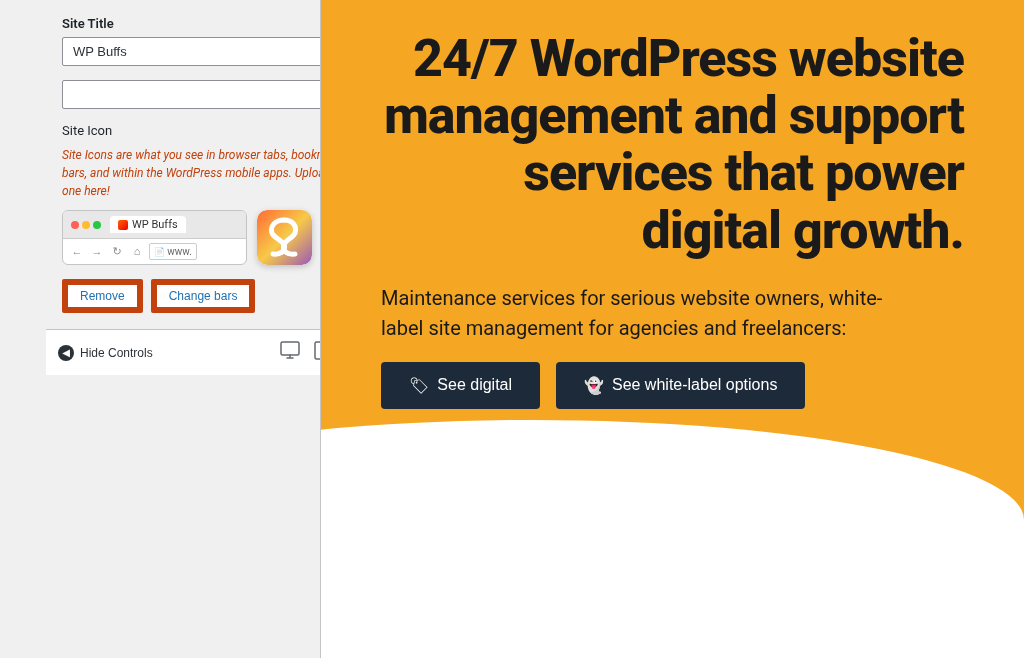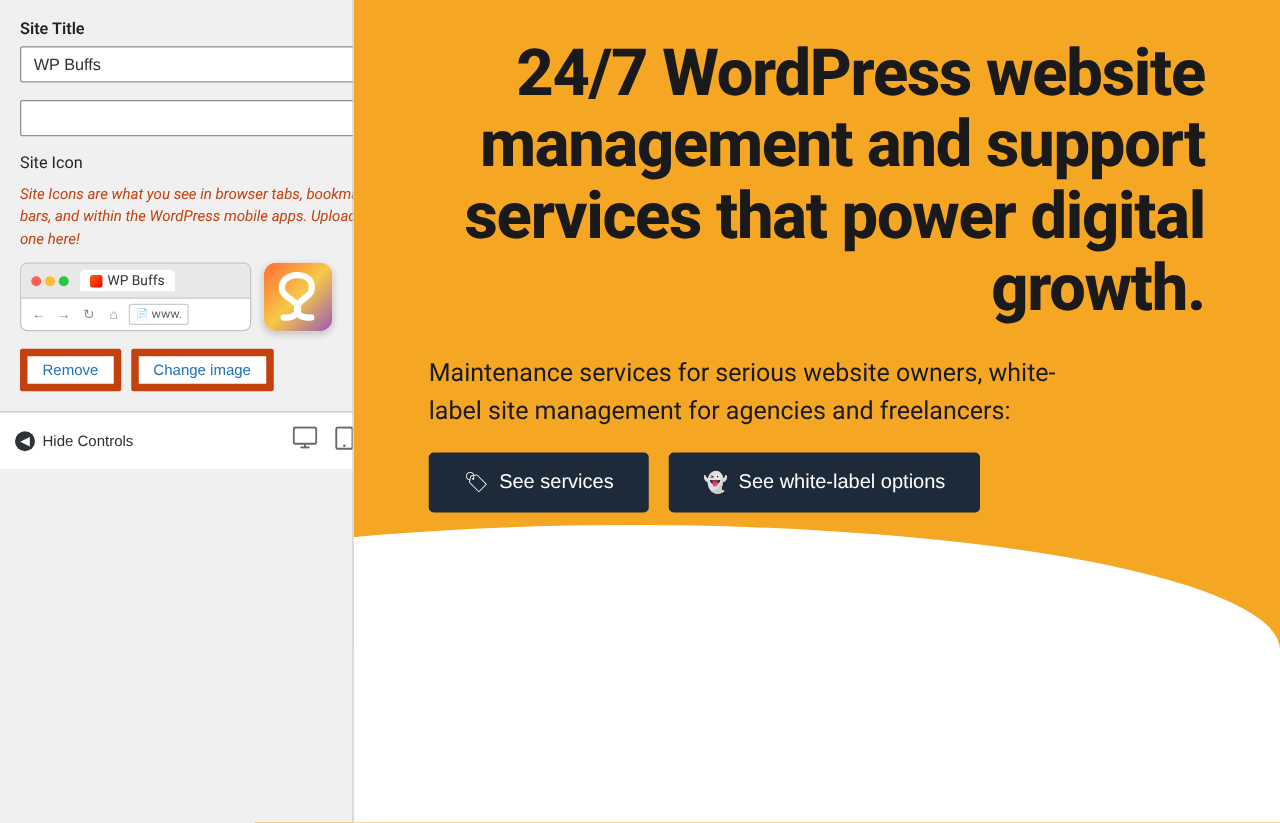--- a/index.html
+++ b/index.html
@@ -306,22 +306,23 @@
     
     .panel-divider {
       width: 1px;
       background: #c3c4c7;
       flex-shrink: 0;
     }
 
     .left-section {
       display: flex;
       flex-direction: column;
-      width: 282px;
+      width: 320px;
       flex-shrink: 0;
+      padding-left: 46px;
     }
   </style>
 </head>
 <body>
 
 <div class="main-layout">
   <div class="left-section">
     <div class="left-panel">
 
       <div class="field-label">Site Title</div>
@@ -369,21 +370,21 @@
             <rect width="55" height="55" rx="10" fill="url(#iconGrad1)"></rect>
 
             <path d="M27 10 C18 10, 13 16, 15 23 C17 28, 25 30, 27 35 C29 40, 24 45, 16 44" stroke="white" stroke-width="5" fill="none" stroke-linecap="round"></path>
             <path d="M27 10 C36 10, 40 16, 38 23 C36 28, 28 30, 27 35 C25 40, 29 45, 38 44" stroke="white" stroke-width="5" fill="none" stroke-linecap="round"></path>
           </svg>
         </div>
       </div>
 
       <div class="icon-buttons">
         <button class="btn-secondary">Remove</button>
-        <button class="btn-secondary">Change image</button>
+        <button class="btn-secondary">Change bars</button>
       </div>
 
     </div>
 
     <div class="bottom-bar">
       <button class="hide-controls-btn">
         <div class="hide-controls-icon">◀</div>
         <span>Hide Controls</span>
       </button>
       <div class="device-icons">
@@ -414,21 +415,21 @@
 
   <div class="panel-divider"></div>
 
   <div class="right-panel">
     <div class="preview-content">
       <h1 class="hero-headline">24/7 WordPress website management and support services that power digital growth.</h1>
       <p class="hero-subtext">Maintenance services for serious website owners, white-label site management for agencies and freelancers:</p>
       <div class="hero-buttons">
         <button class="btn-dark">
           <span>🏷</span>
-          <span>See services</span>
+          <span>See digital</span>
         </button>
         <button class="btn-dark">
           <span>👻</span>
           <span>See white-label options</span>
         </button>
       </div>
       <div class="wave-bottom"></div>
     </div>
     <div class="preview-white-section"></div>
   </div>

